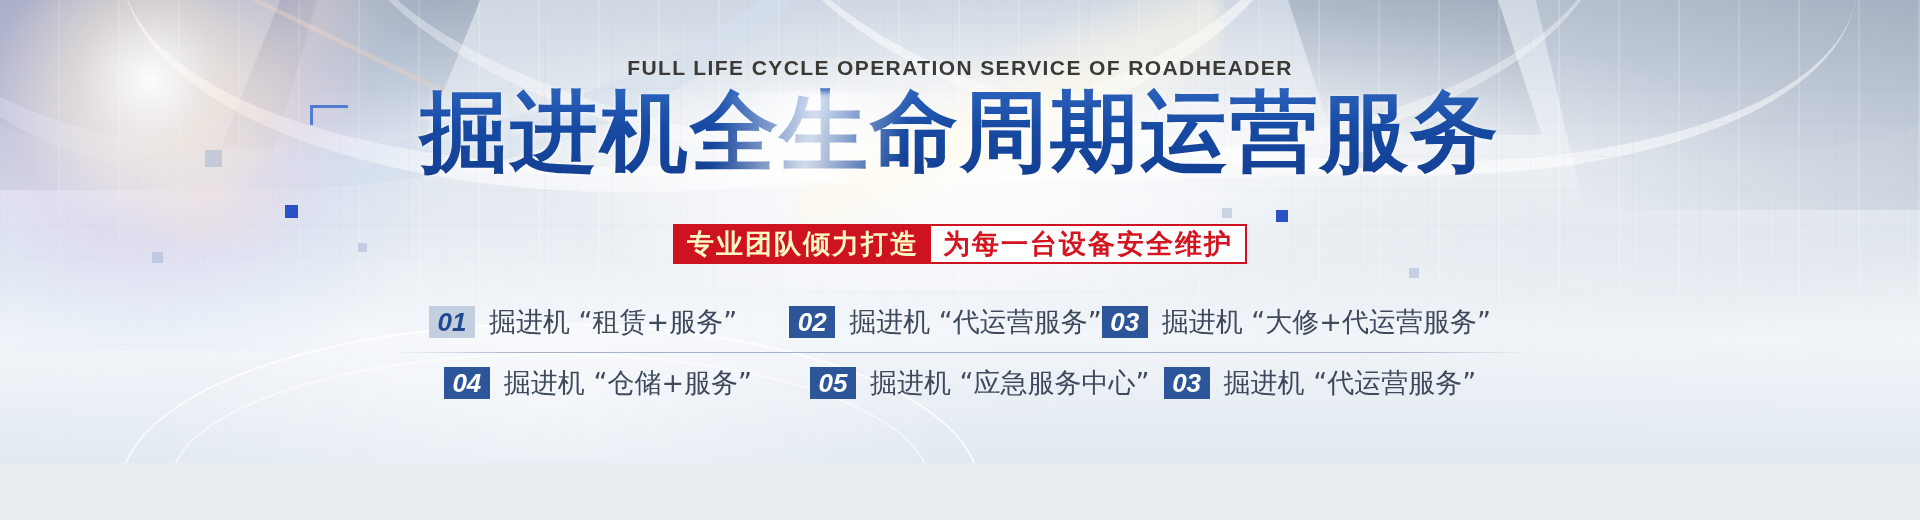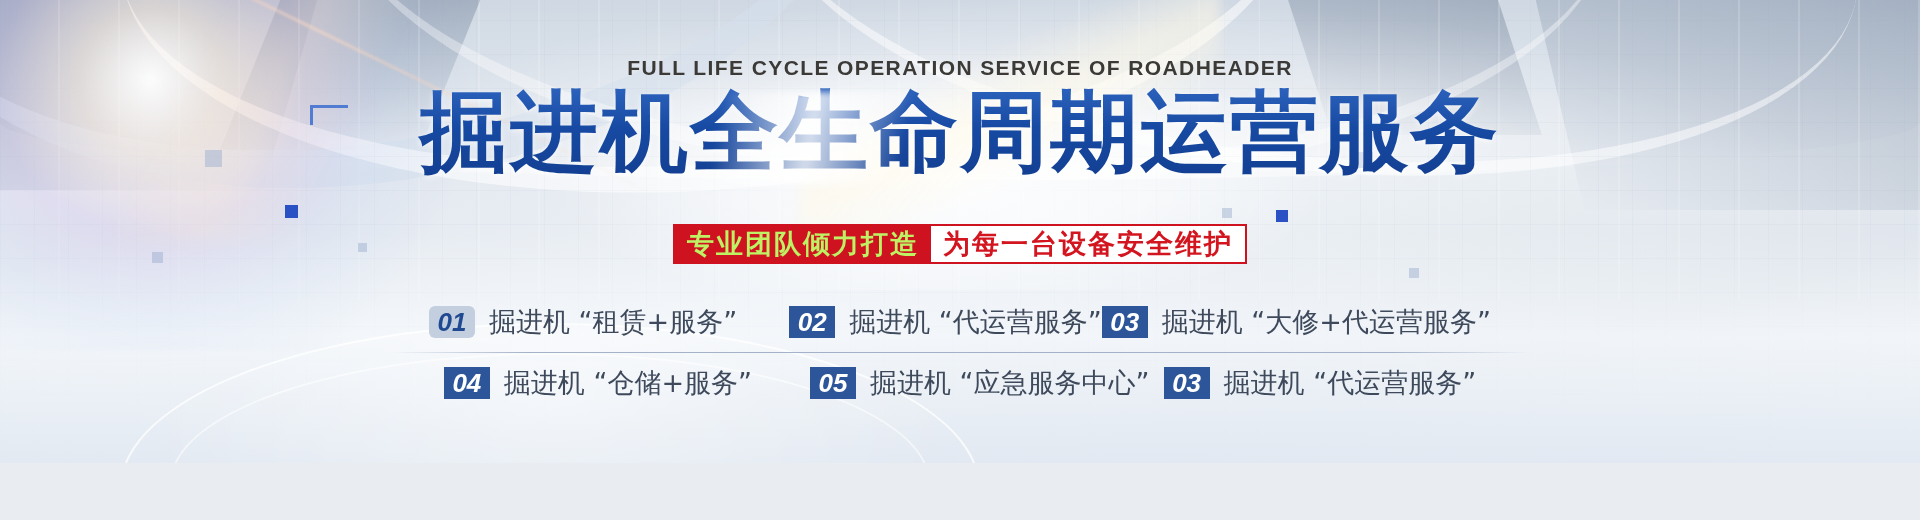--- a/index.html
+++ b/index.html
@@ -150,21 +150,21 @@
 
   
   .slogan {
     position:absolute; left:50%; top:224px; transform:translateX(-50%);
     display:flex; align-items:stretch;
     border:2px solid #cf1220;
     background:#fff;
     height:40px;
   }
   .slogan-a {
-    background:#cf1220; color:#bef264;
+    background:#cf1220; color:#fef9c3;
     font-size:27px; font-weight:800; letter-spacing:2px;
     padding:0 12px; display:flex; align-items:center;
     font-family:"DejaVu Sans","Liberation Sans",sans-serif;
   }
   .slogan-b {
     color:#d2151f;
     font-size:27px; font-weight:800; letter-spacing:2px;
     padding:0 12px; display:flex; align-items:center;
     font-family:"DejaVu Sans","Liberation Sans",sans-serif;
     border-radius:12px;
@@ -182,21 +182,21 @@
   }
   .sitem { display:flex; align-items:center; }
   .badge {
     display:inline-flex; align-items:center; justify-content:center;
     width:46px; height:32px;
     font-size:26px; font-weight:800; font-style:italic;
     font-family:"Liberation Sans","DejaVu Sans",sans-serif;
     letter-spacing:0px;
   }
   .badge-dark { background:#2c5699; color:#ffffff; }
-  .badge-light { background:#c3cfdf; color:#1f4a92;border-radius:6px; }
+  .badge-light { background:#c3cfdf; color:#1f4a92; }
   .slabel {
     margin-left:14px;
     font-size:27px; font-weight:500; color:#3e4a5c;
     font-family:"DejaVu Sans","Liberation Sans",sans-serif;
     white-space:nowrap;
   }
 </style>
 </head>
 <body>
 

